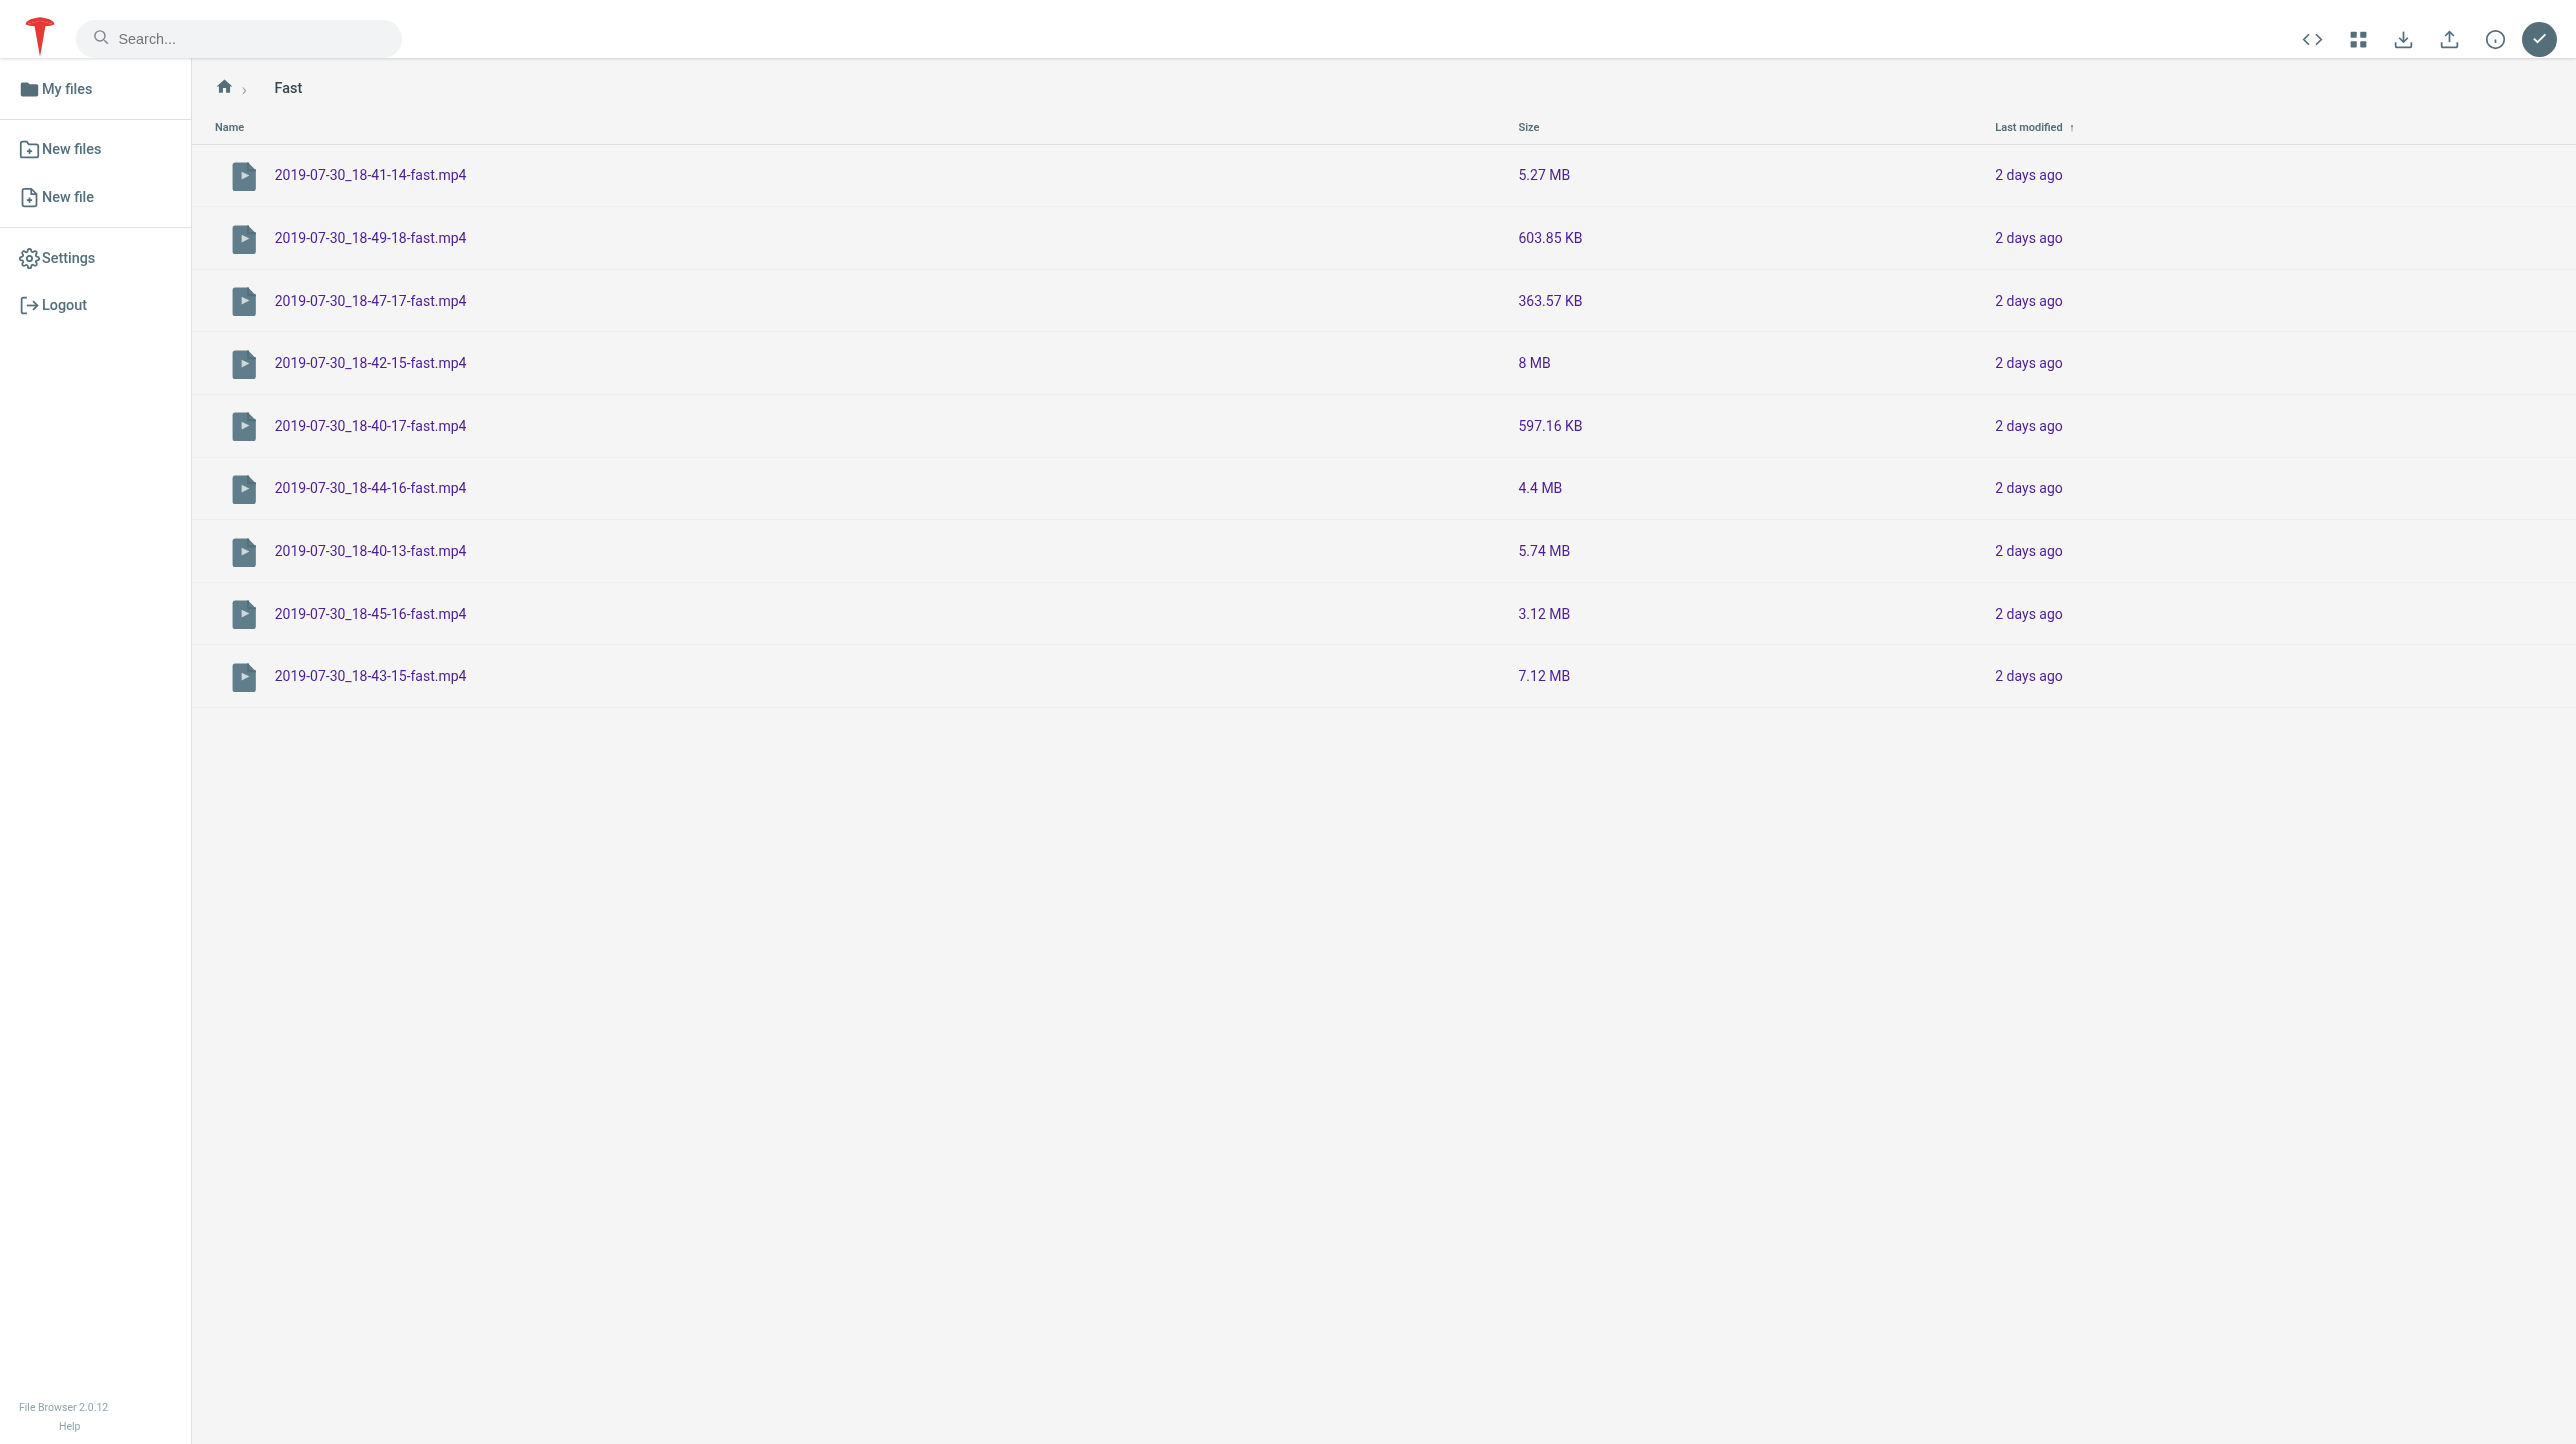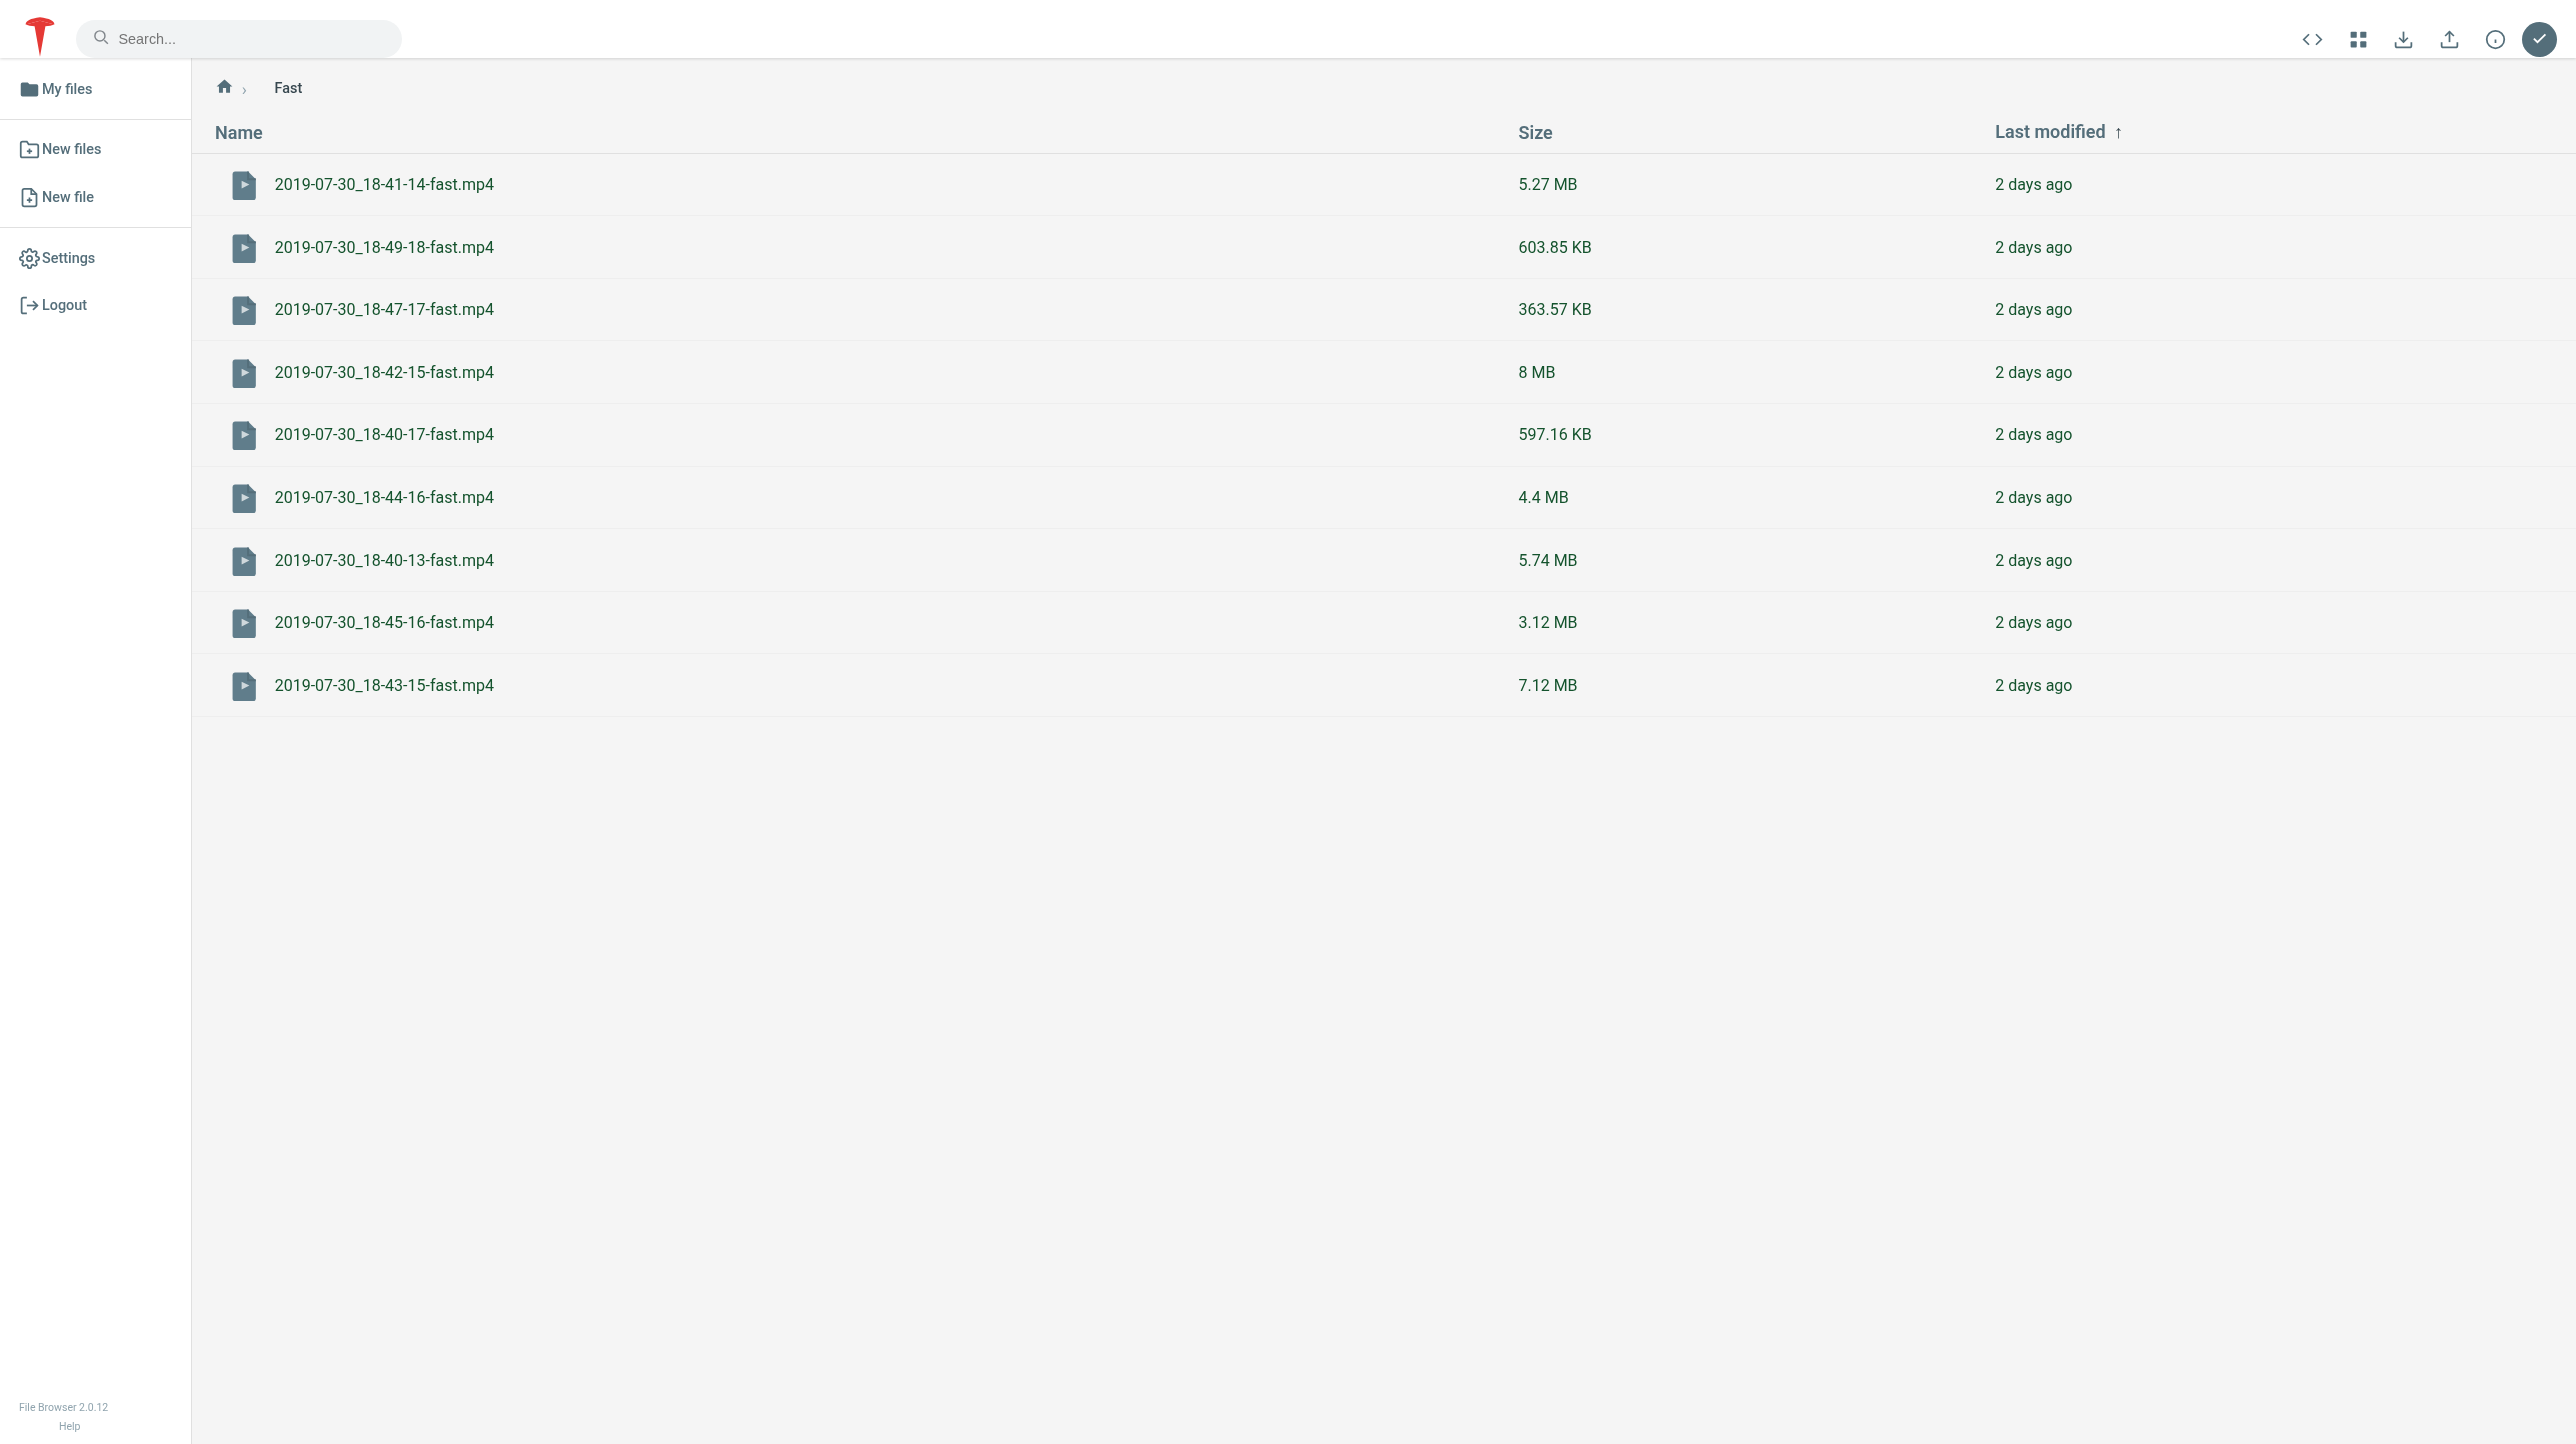--- a/index.html
+++ b/index.html
@@ -71,33 +71,33 @@
       padding: 19px 23px 11.5px 23px; font-size: 14.4px; color: #546e7a;
     }
     .breadcrumb-home { cursor: pointer; }
     .breadcrumb-sep { color: #90a4ae; font-size: 17.3px; }
     .breadcrumb-current { color: #37474f; font-weight: 500; padding-left: 20px; }
 
     
     .file-table { width: 100%; border-collapse: collapse; }
     .file-table thead tr th {
       text-align: left; padding: 9.6px 15.3px;
-      font-size: 18px; font-weight: 600; color: #546e7a;
+      font-size: 11px; font-weight: 600; color: #546e7a;
       border-bottom: 1px solid #e0e0e0;
     }
     .th-name { width: 55%; padding-left: 23px !important; }
     .th-size { width: 20%; }
     .th-modified { width: 25%; }
     .sort-icon { display: inline-block; margin-left: 3.8px; color: #37474f; }
 
     .file-table tbody tr {
       border-bottom: 1px solid #eeeeee;
       cursor: pointer;
     }
-    .file-table tbody td { padding: 15.3px 15.3px; font-size: 16px; color: #14532d; vertical-align: middle; }
+    .file-table tbody td { padding: 15.3px 15.3px; font-size: 14px; color: #4c1d95; vertical-align: middle; }
     .td-name { display: flex; align-items: center; gap: 13.4px; padding-left: 23px !important; }
     .file-icon { width: 31px; height: 31px; flex-shrink: 0; color: #607d8b; }
     .td-size { color: #546e7a; }
     .td-modified { color: #546e7a; }
   </style>
 </head>
 <body>
 
 <header class="header">
   <div class="logo">

